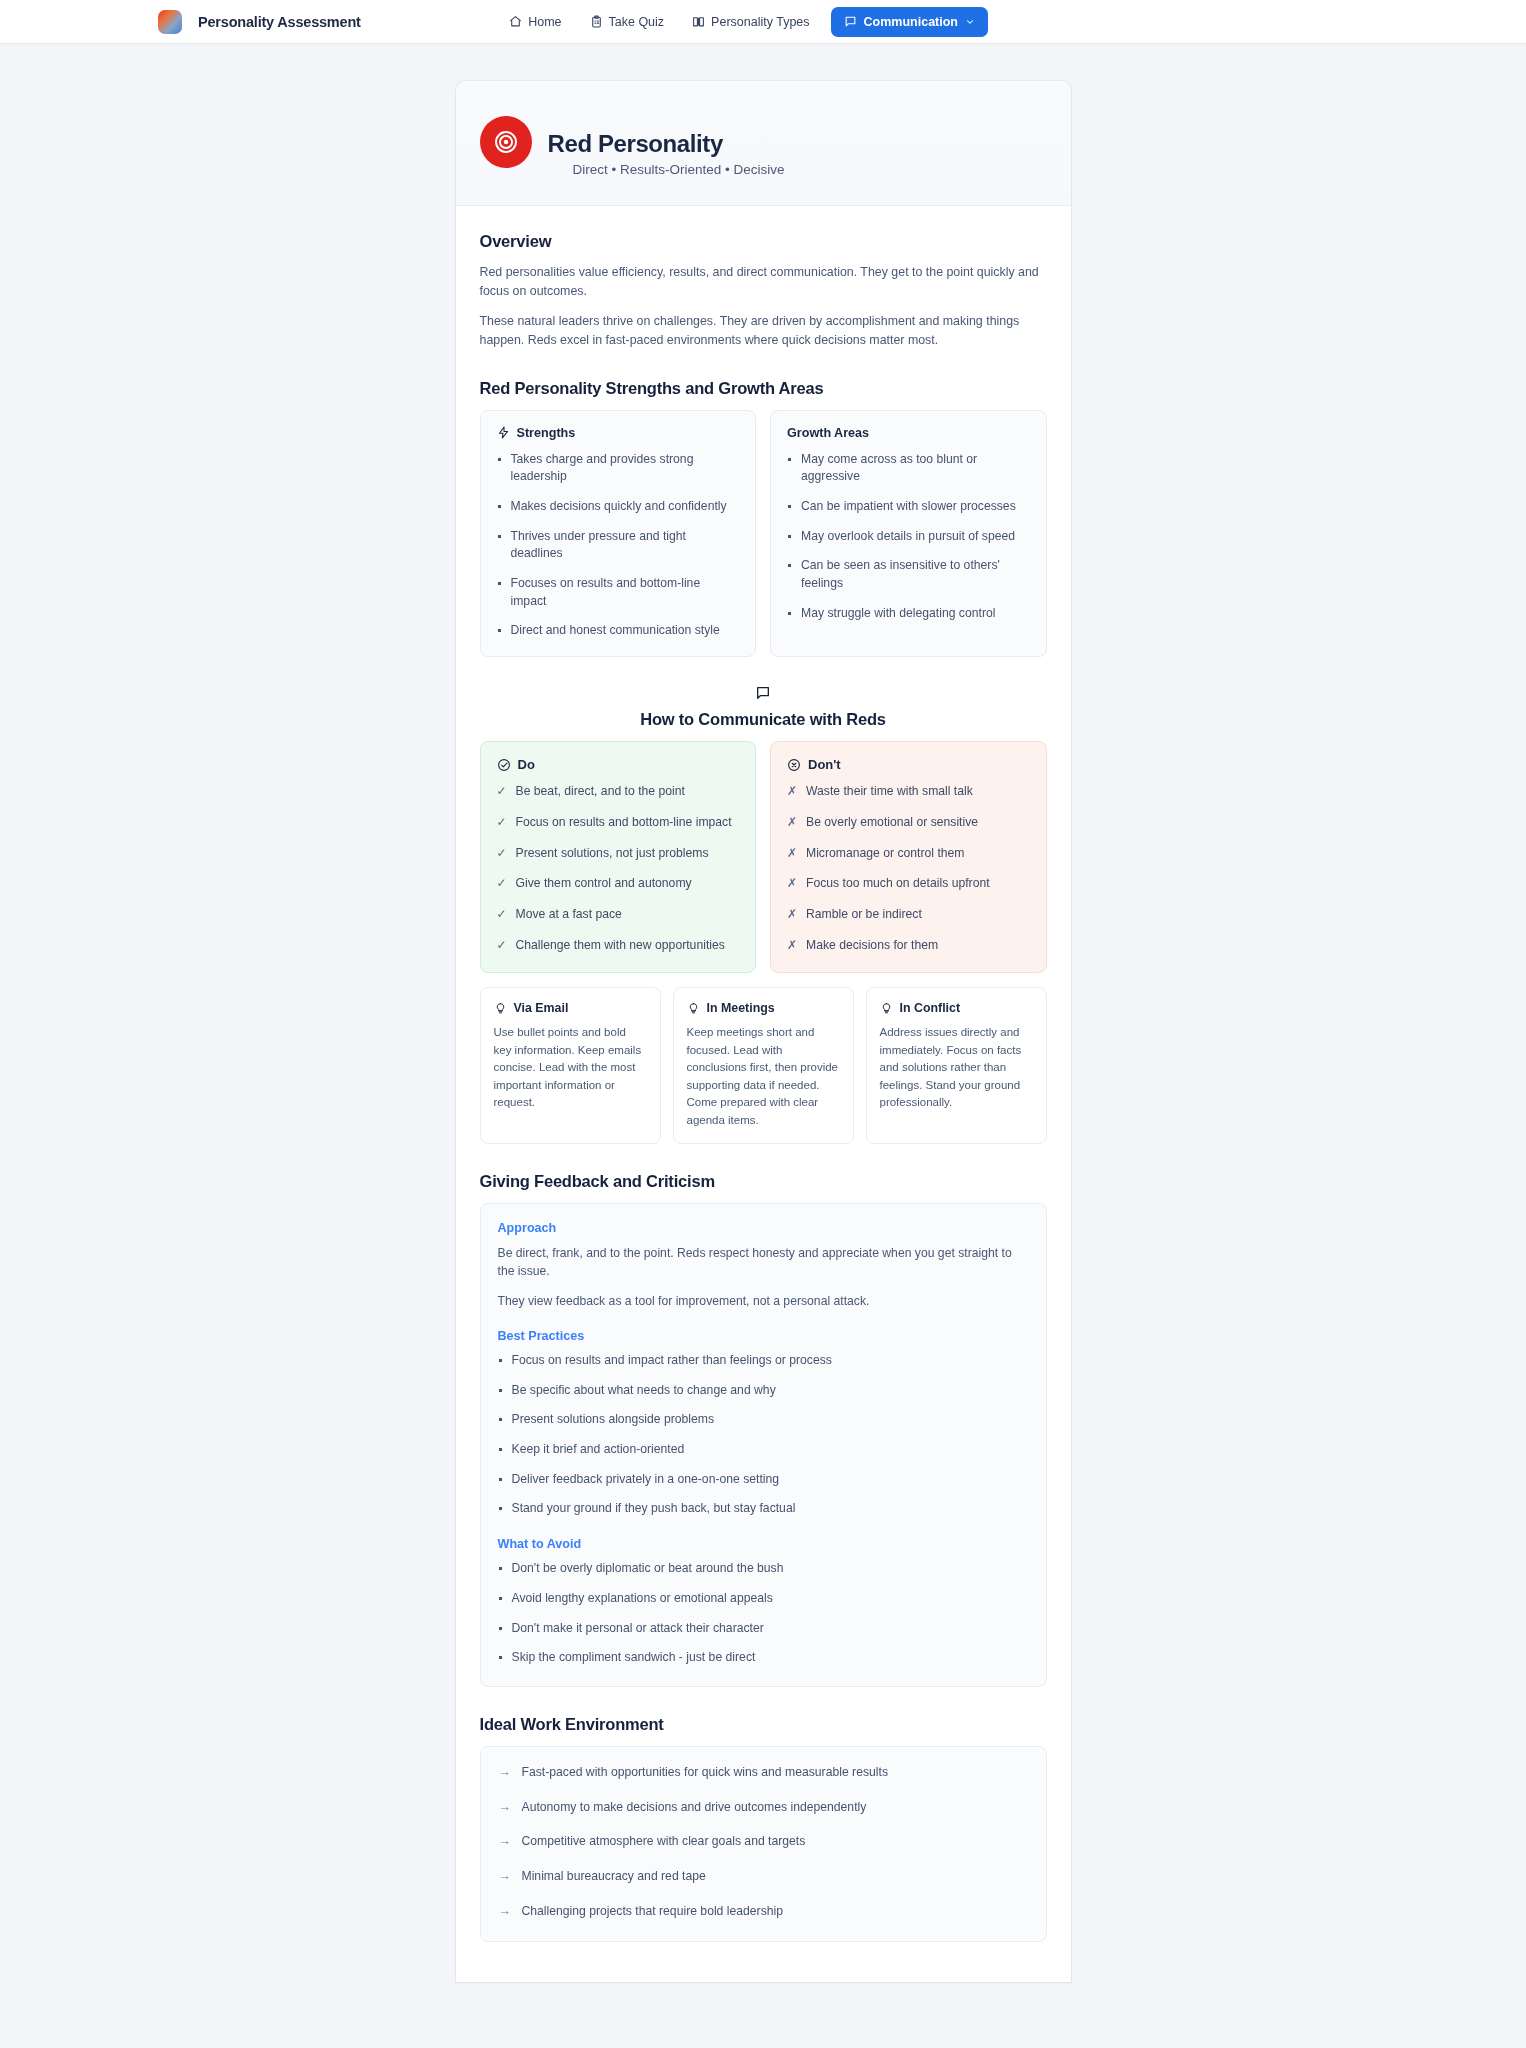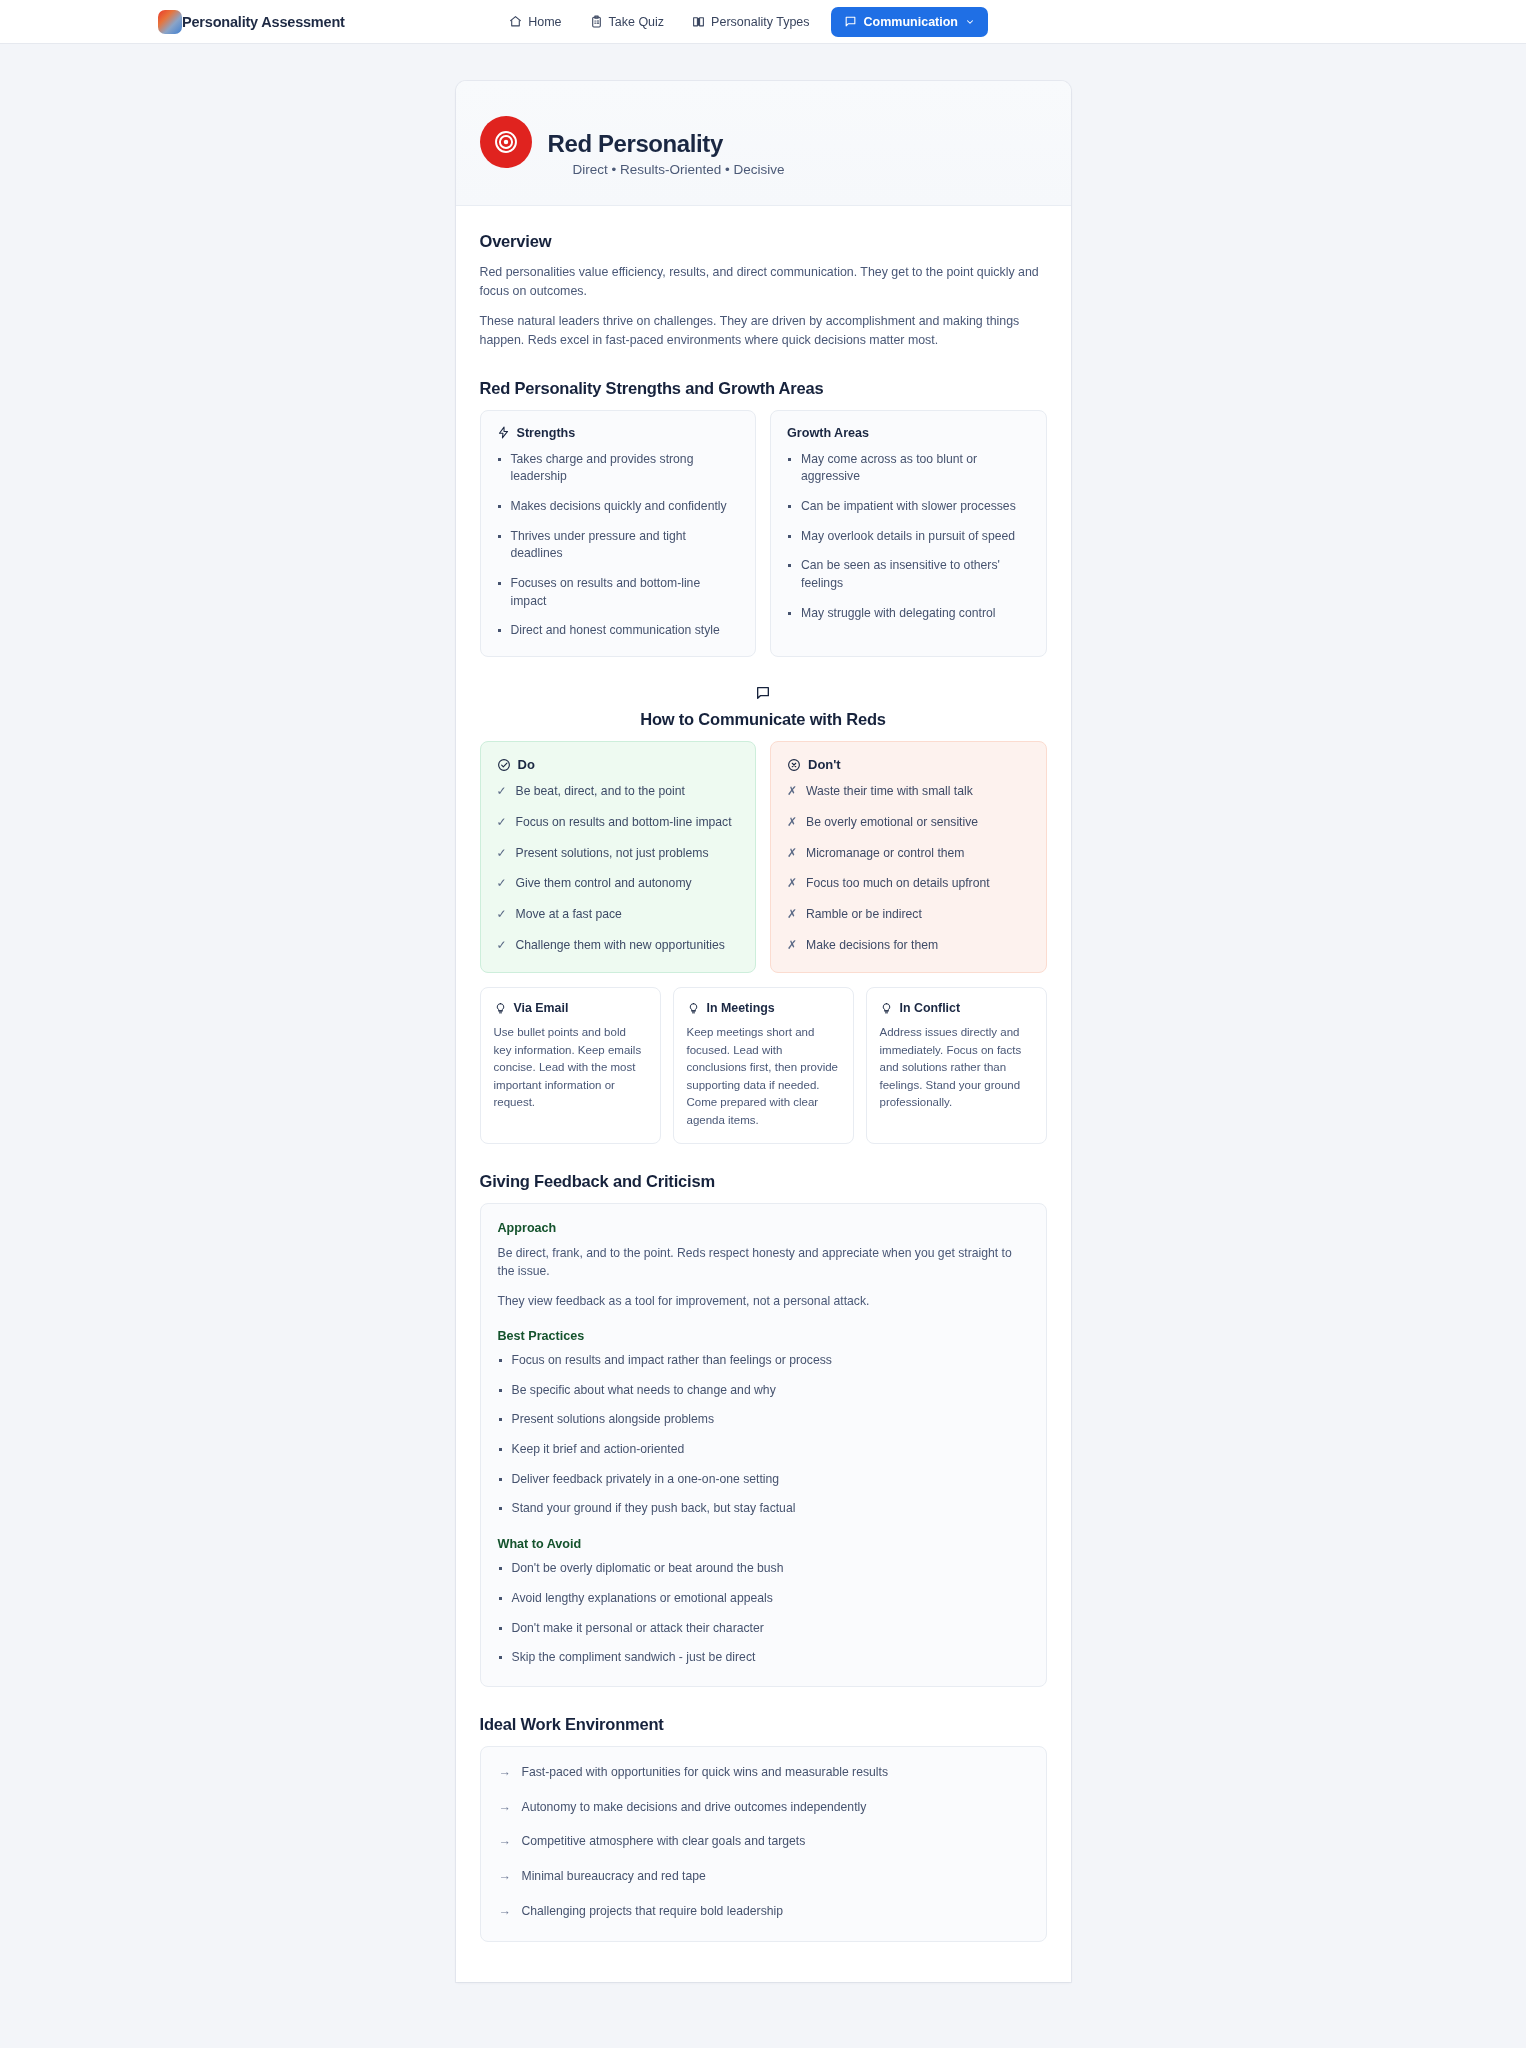--- a/index.html
+++ b/index.html
@@ -15,21 +15,21 @@
   .navbar {
     height: 44px;
     background: #ffffff;
     border-bottom: 1px solid #e6e9ef;
     display: flex;
     align-items: center;
     padding: 0 24px 0 158px;
     position: relative;
     z-index: 5;
   }
-  .brand { display: flex; align-items: center; gap: 0; }
+  .brand { display: flex; align-items: center; gap: 16px; }
   .brand-logo {
     width: 24px; height: 24px;
     border-radius: 7px;
     background: linear-gradient(135deg,#e8392b 0%, #e8743b 32%, #8aa4c8 62%, #3f7fd0 100%);
     padding: 2.5px;
     display: block;
     position: relative;
   }
   .brand-logo .inner {
     width: 100%; height: 100%;
@@ -146,21 +146,21 @@
   }
 
   .tipcard { border: 1px solid #e8ecf2; border-radius: 8px; background: #ffffff; padding: 13px 13px 14px 13px; }
   .tip-title { font-size: 12.4px; font-weight: bold; color: #1a2742; display: flex; align-items: center; gap: 7px; margin-bottom: 9px; }
   .tip-body { font-size: 11.5px; color: #4a5877; line-height: 1.52; }
 
   .panel {
     border: 1px solid #e8ecf2; border-radius: 8px;
     background: #fafbfd; padding: 17px 17px 19px 17px;
   }
-  .panel h3 { font-size: 12.6px; font-weight: bold; color: #14532d; margin-bottom: 9px; }
+  .panel h3 { font-size: 12.6px; font-weight: bold; color: #3b82f6; margin-bottom: 9px; }
   .panel h3.spaced { margin-top: 19px; }
   .panel p { font-size: 12.2px; color: #4a5877; line-height: 1.5; margin-bottom: 11px; }
 
   ul.arrowlist { list-style: none; }
   ul.arrowlist li {
     font-size: 12.2px; color: #46536f; line-height: 1.45;
     padding-left: 24px; position: relative; margin-bottom: 17px;
   }
   ul.arrowlist li:last-child { margin-bottom: 2px; }
   ul.arrowlist li::before {

